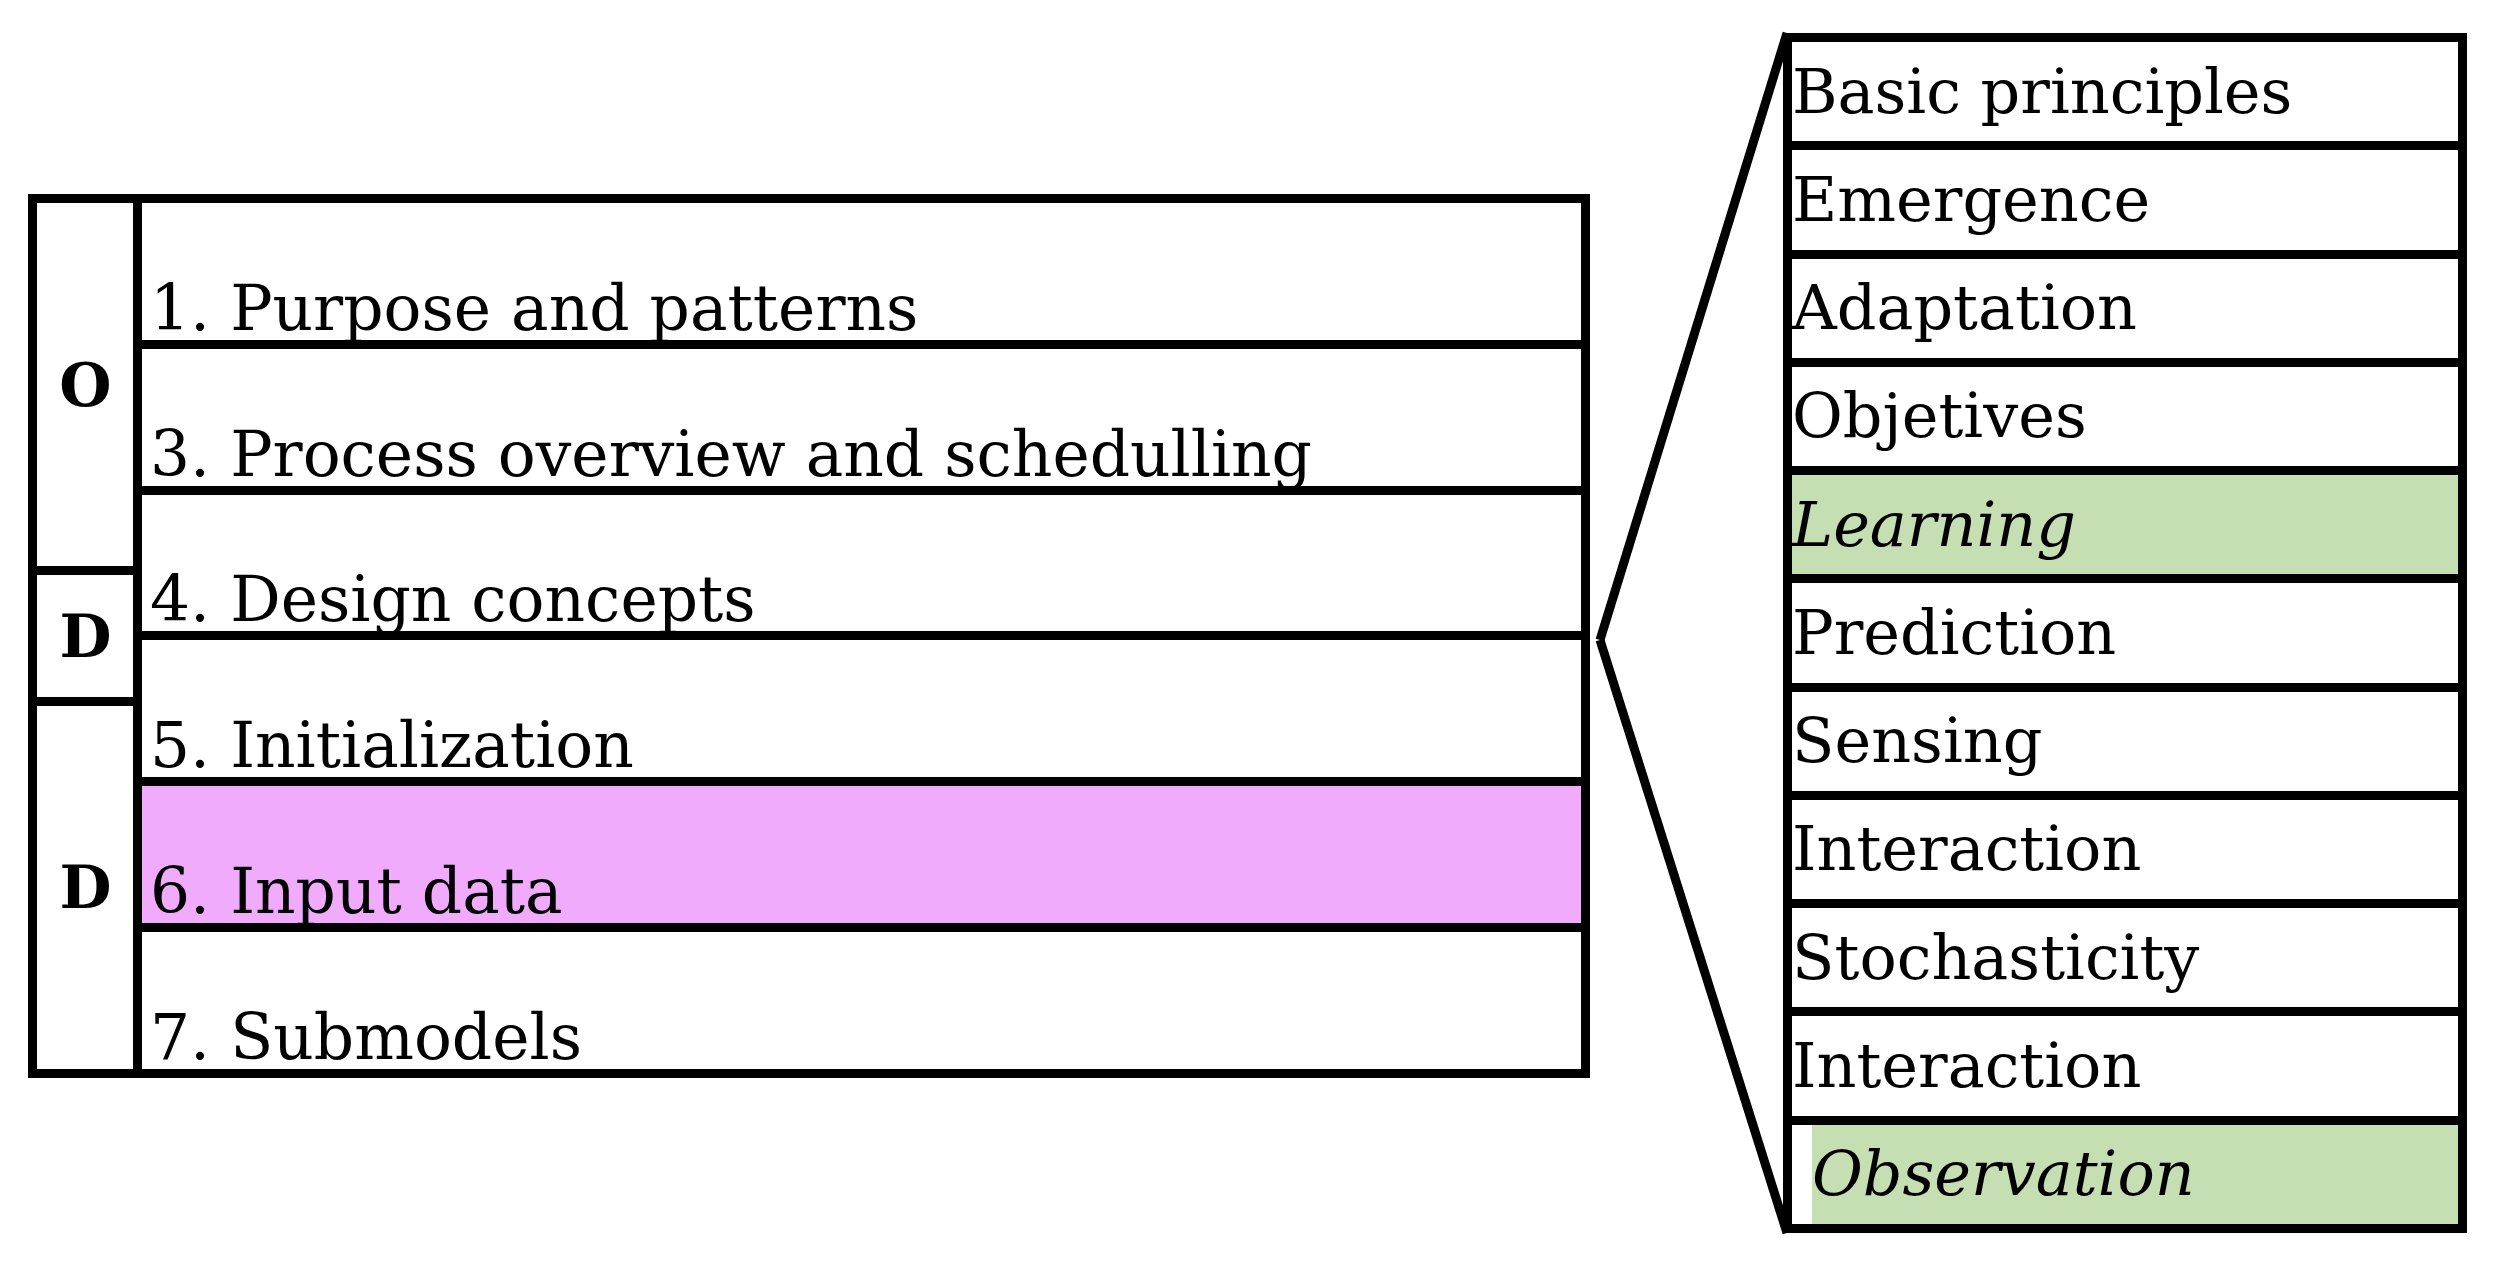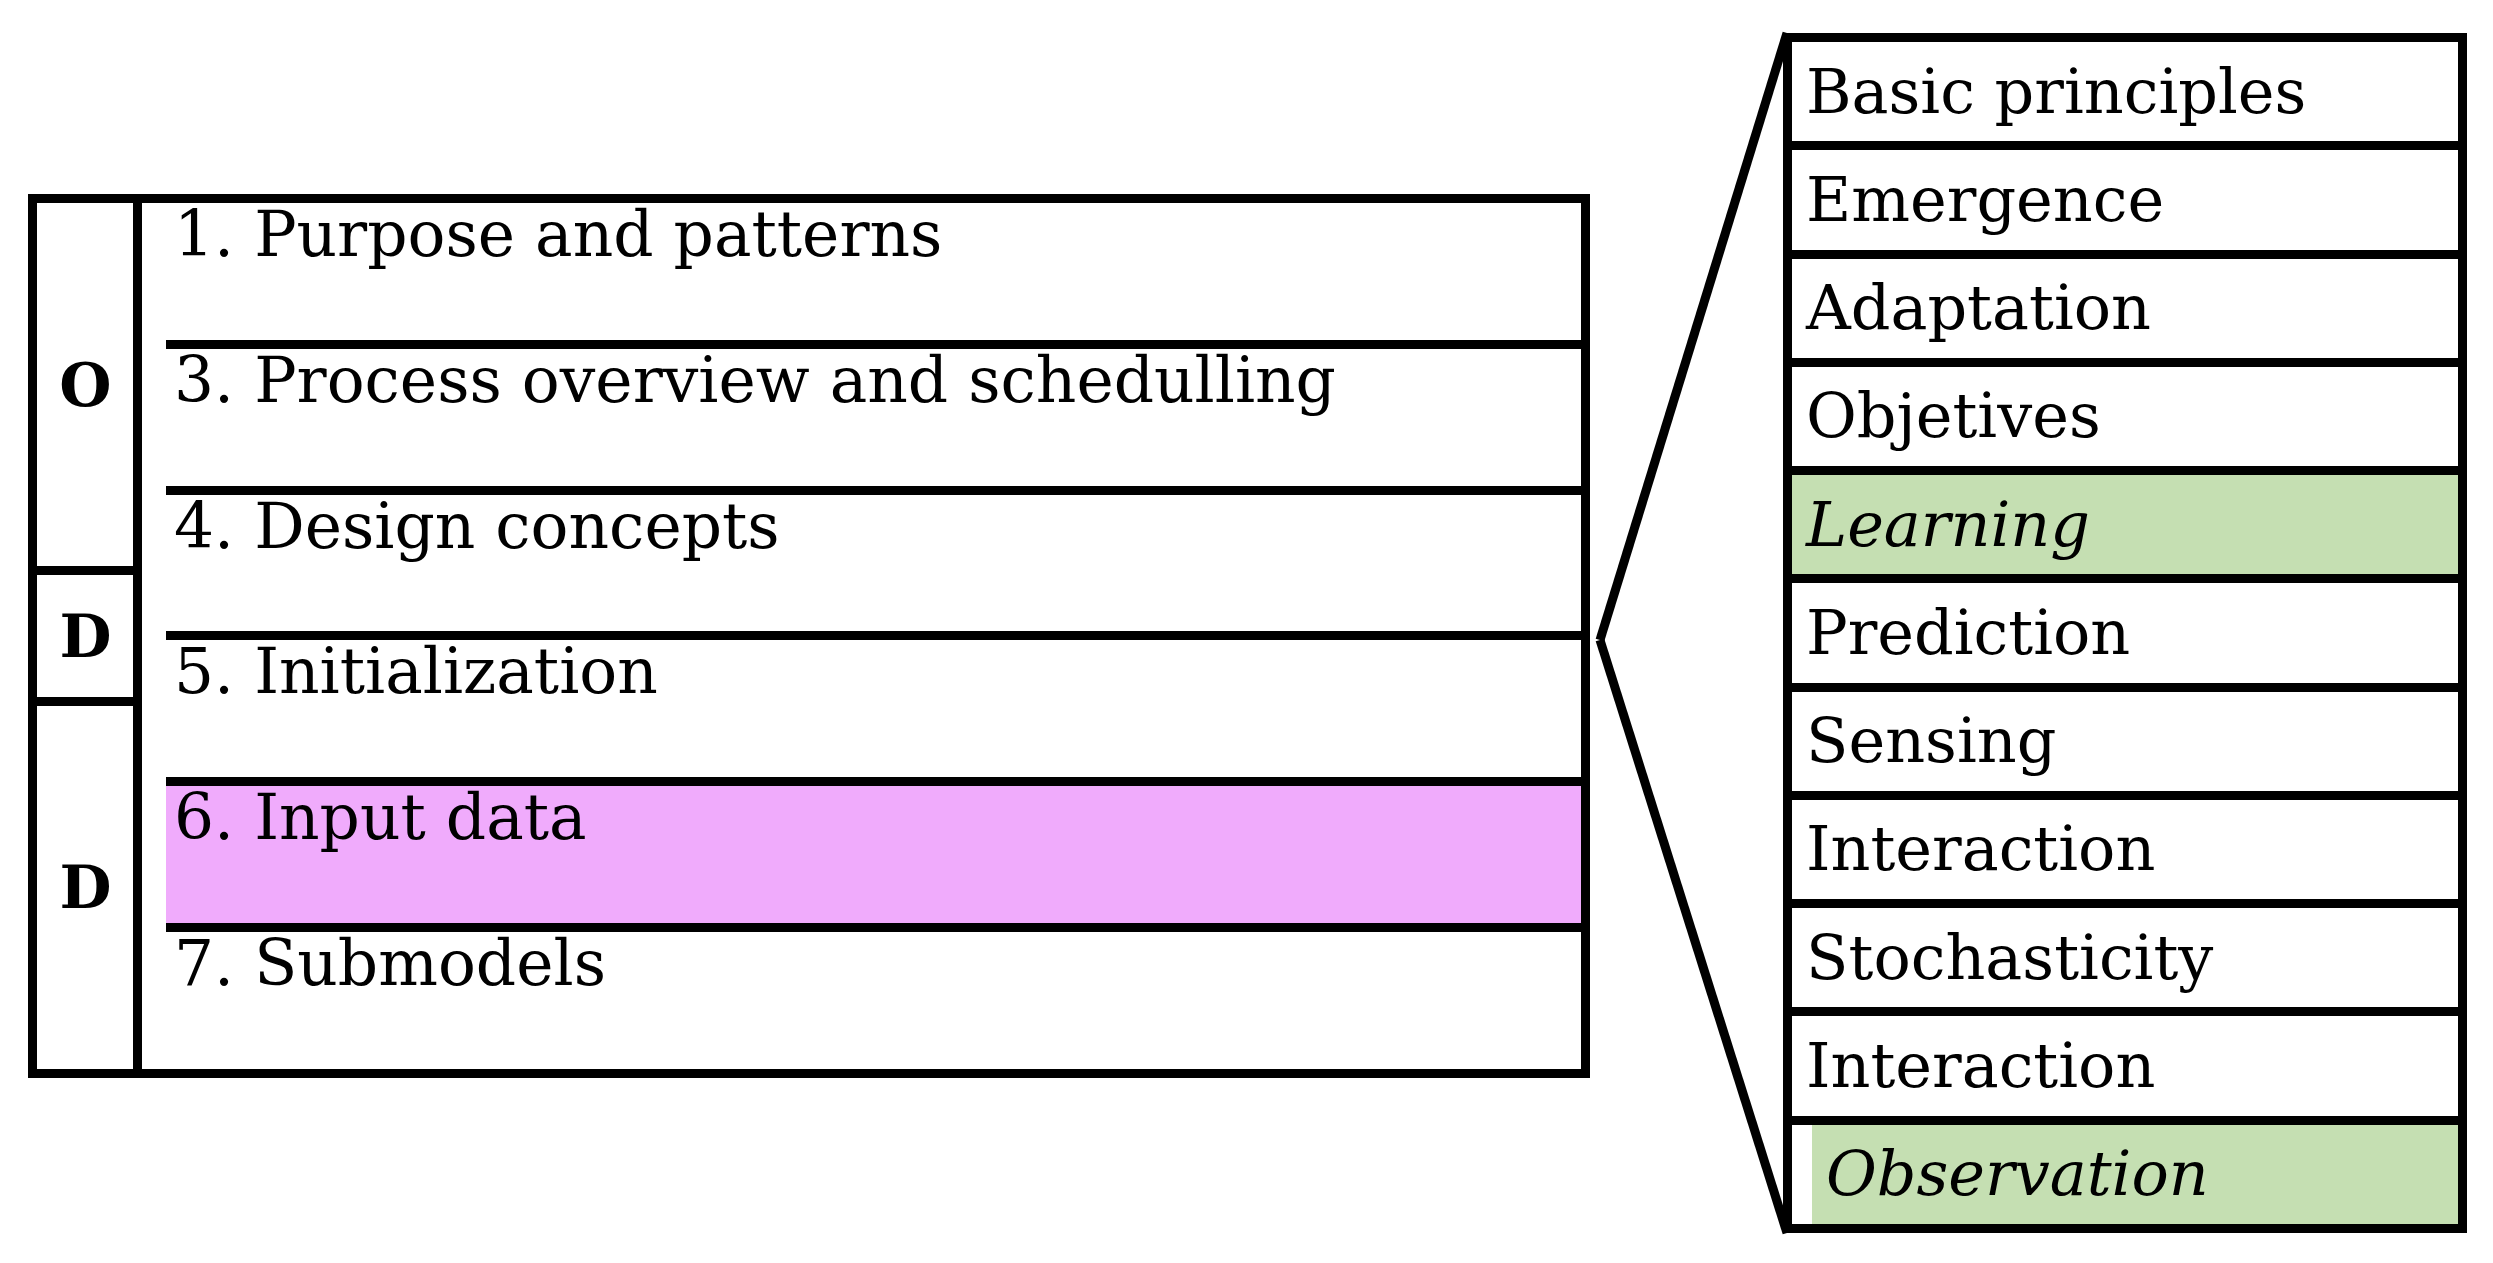--- a/index.html
+++ b/index.html
@@ -72,24 +72,23 @@
   #odd-rows-col {
     flex: 1 1 auto;
     display: flex;
     flex-direction: column;
   }
   .odd-row {
     flex: 1 1 0;
     box-sizing: border-box;
     border-bottom: 9px solid #000;
     display: flex;
-    align-items: flex-start;
+    align-items: flex-end;
     overflow: hidden;
     background: #fff;
-    margin-left: 24px;
   }
   .odd-row:last-child { border-bottom: none; }
   .odd-row.hl { background: #c5dfb2; }
 
   .odd-row-text {
     font-size: 63px;
     line-height: 1;
     padding-left: 8px;
     padding-right: 6px;
     white-space: nowrap;
@@ -123,21 +122,21 @@
     display: flex;
     align-items: center;
     overflow: hidden;
     background: #fff;
   }
   .concept-row:last-child { border-bottom: none; margin-left: 20px; }
   .concept-row.hl { background: #c5dfb2; font-style: italic; }
   .concept-row-text {
     font-size: 62px;
     line-height: 1;
-    padding-left: 14px;
+    padding-left: 0;
     white-space: nowrap;
   }
 </style>
 </head>
 <body>
 
 <div id="stage">
 
   <svg id="connector" viewBox="0 0 2493 1263" width="2493" height="1263" aria-hidden="true">
     <line x1="1600" y1="640" x2="1787" y2="33" stroke="#000000" stroke-width="9" stroke-linecap="butt"></line>

